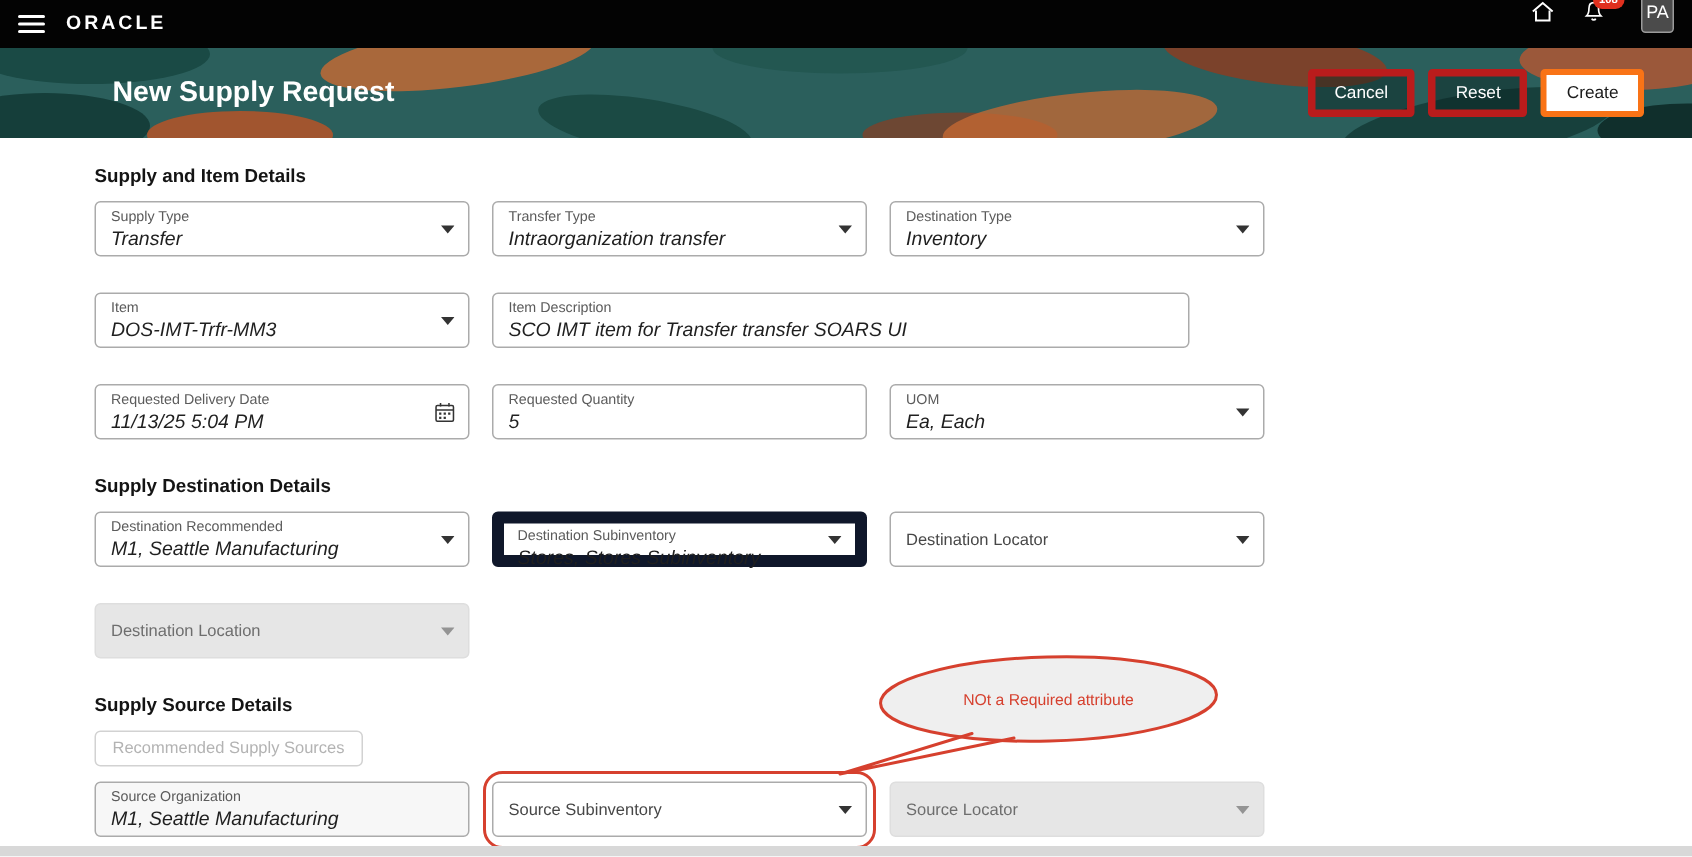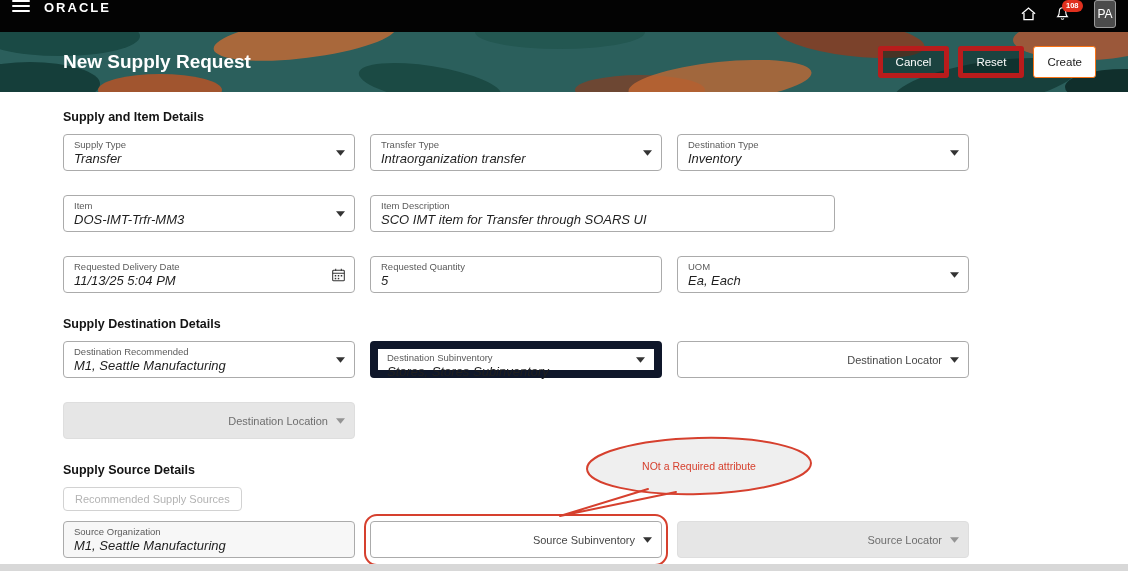--- a/index.html
+++ b/index.html
@@ -1,56 +1,56 @@
 <!DOCTYPE html>
 <html><head>
 <meta charset="utf-8">
 <style>
   * { margin:0; padding:0; box-sizing:border-box; }
   html,body { width:1128px; height:571px; background:#fff; font-family:"Liberation Sans", sans-serif; overflow:hidden; }
   body { position:relative; }
 
   
-  .topbar { height:32px; background:#030303; display:flex; align-items:flex-start; padding:0 12px; }
+  .topbar { height:32px; background:#030303; display:flex; align-items:flex-end; padding:10px 12px; }
   .hamburger { width:18px; display:flex; flex-direction:column; gap:3px; cursor:pointer; margin-right:14px; }
   .hamburger span { display:block; height:2px; background:#fff; border-radius:1px; }
   .brand { color:#fff; font-weight:700; font-size:13px; letter-spacing:2px; }
   .topbar-right { margin-left:auto; display:flex; align-items:center; gap:18px; }
   .icon-btn { display:inline-flex; align-items:center; justify-content:center; cursor:pointer; }
   .bell-wrap { position:relative; display:inline-flex; }
   .badge { position:absolute; top:-6px; left:7px; background:#e0301e; color:#fff; font-size:7.5px; line-height:1;
            padding:2px 4px; border-radius:7px; font-weight:700; }
   .avatar { width:22px; height:28px; background:#4b4b4b; border:1px solid #9b9b9b; border-radius:3px; color:#fff;
             font-size:12px; display:flex; align-items:center; justify-content:center; cursor:pointer; margin-left:6px; }
 
   
-  .banner { position:relative; height:60px; overflow:hidden; display:flex; align-items:center; }
+  .banner { position:relative; height:60px; overflow:hidden; display:flex; align-items:center;padding-left:12px; }
   .banner-bg { position:absolute; inset:0; width:100%; height:100%; }
   .page-title { position:relative; color:#fff; font-size:19px; font-weight:700; margin-left:63px; z-index:2; }
   .banner-actions { position:relative; margin-left:auto; margin-right:32px; display:flex; gap:9px; z-index:2; }
   .btn-dark { background:rgba(8,34,32,0.45); color:#fff; border:5px solid #b91c1c; border-radius:3px;
               font-size:11.5px; padding:5px 13px; cursor:pointer; font-family:inherit; }
-  .btn-light { background:#fff; color:#1a1a1a; border:1px solid #f97316; border-radius:3px;
+  .btn-light { background:#fff; color:#1a1a1a; border:4px solid #f97316; border-radius:3px;
                font-size:11.5px; padding:5px 13px; cursor:pointer; font-family:inherit; }
 
   
   .content { padding:18px 0 0 63px; }
   .sec-heading { font-size:12.5px; font-weight:700; color:#141414; margin:0 0 10px; }
   .row { display:flex; gap:15px; margin-bottom:24px; }
 
-  .field { position:relative; width:292px; height:37px; background:#fff; border:1px solid #ababab; border-radius:4px;
+  .field { position:relative; width:250px; height:37px; background:#fff; border:1px solid #ababab; border-radius:4px;
            padding:5px 26px 4px 10px; cursor:pointer; }
   .field.no-caret { padding-right:10px; }
   .field.wide { width:465px; }
   .flabel { display:block; font-size:9.5px; color:#5b5b5b; line-height:1.15; white-space:nowrap; }
   .fvalue { display:block; font-size:13px; color:#1f1f1f; line-height:1.3; white-space:nowrap; overflow:hidden;font-style:italic; }
   .caret { position:absolute; right:9px; top:50%; transform:translateY(-50%); width:9px; height:6px; color:#333; }
   .cal-btn { position:absolute; right:8px; top:50%; transform:translateY(-50%); display:inline-flex; }
 
-  .field.empty { display:flex; align-items:center;justify-content:flex-end; }
+  .field.empty { display:flex; align-items:center; }
   .field.empty .flabel { font-size:11px; color:#474747; }
 
   .field.disabled { background:#e6e6e6; border-color:#dedede; cursor:default; }
   .field.disabled .flabel { color:#6e6e6e; }
   .field.disabled .caret { color:#949494; }
 
   .field.readonly { background:#f7f7f7; cursor:default; }
 
   .field.focused { border:8px solid #0f172a; padding:4px 13px 3px 9px; }
 
@@ -149,21 +149,21 @@
     <div class="row">
       <div class="field">
         <span class="flabel">Item</span>
         <span class="fvalue">DOS-IMT-Trfr-MM3</span>
         <svg class="caret" viewBox="0 0 10 6">
             <path d="M0 0 h10 L5 6 Z" fill="currentColor"></path>
           </svg>
       </div>
       <div class="field wide no-caret">
         <span class="flabel">Item Description</span>
-        <span class="fvalue">SCO IMT item for Transfer through SOARS UI</span>
+        <span class="fvalue">SCO IMT item for Transfer transfer SOARS UI</span>
       </div>
     </div>
 
     <div class="row">
       <div class="field no-caret" style="padding-right:30px;">
         <span class="flabel">Requested Delivery Date</span>
         <span class="fvalue">11/13/25 5:04 PM</span>
         <span class="cal-btn">
           <svg viewBox="0 0 16 16" width="15" height="15">
             <rect x="1.8" y="3" width="12.4" height="11.2" rx="1" fill="none" stroke="#333" stroke-width="1.1"></rect>

